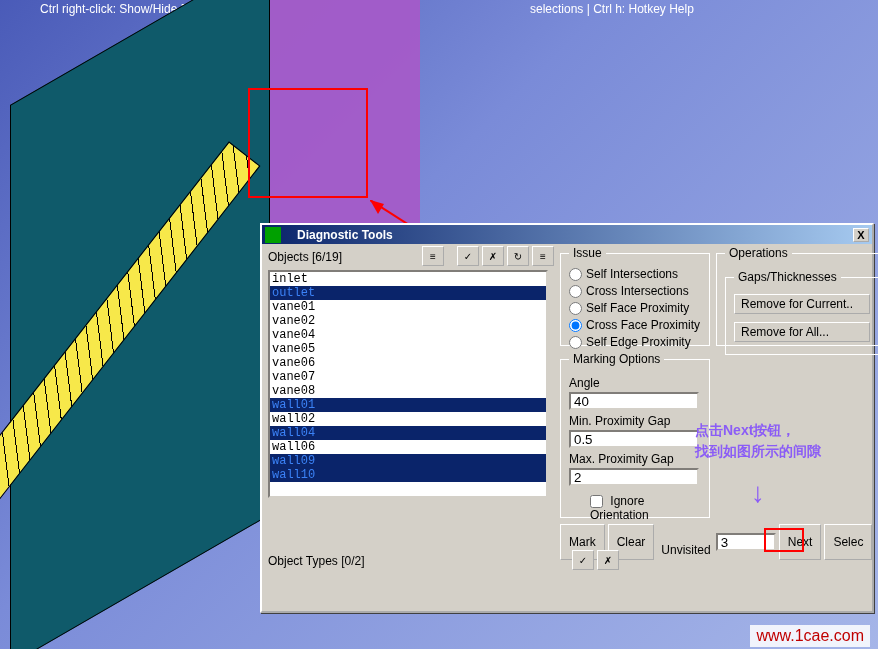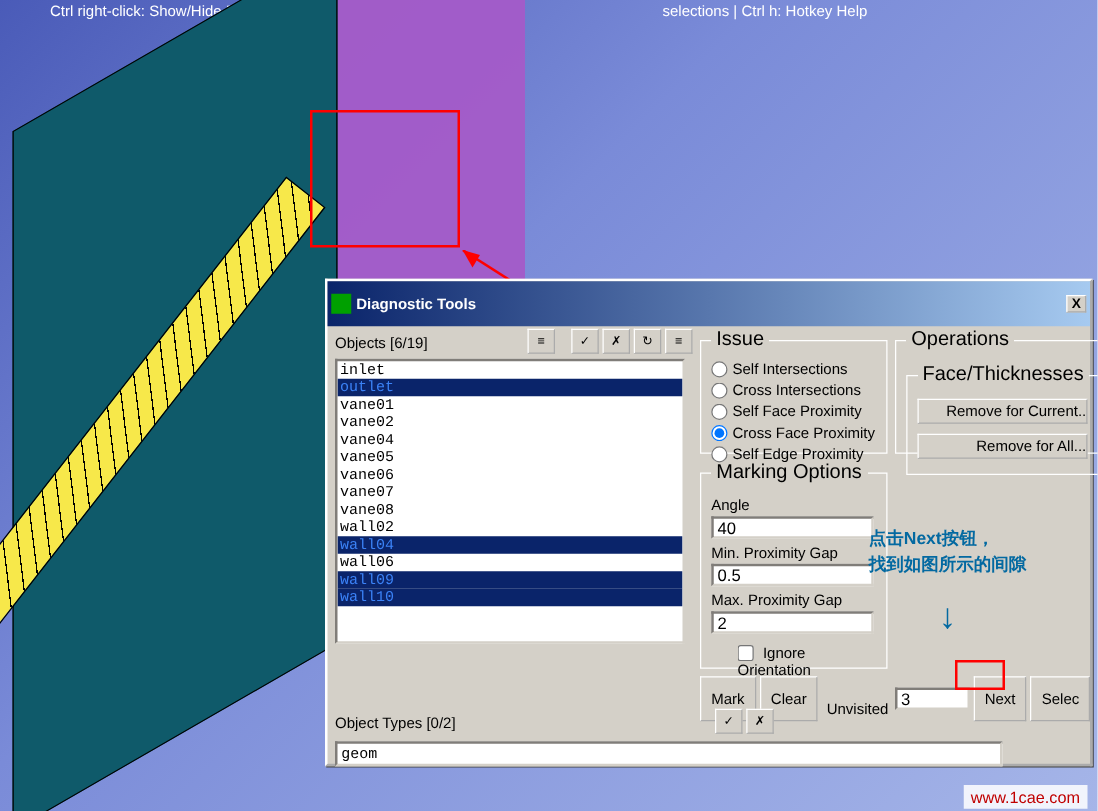--- a/index.html
+++ b/index.html
@@ -37,39 +37,39 @@
 }
 .red-box {
   position: absolute; left: 248px; top: 88px; width: 120px; height: 110px;
   border: 2px solid #f00;
 }
 .red-arrow {
   position: absolute; left: 370px; top: 200px; width: 420px; height: 350px;
   pointer-events: none;
 }
 .annotation {
-  position: absolute; left: 695px; top: 420px; color: #0369a1;
+  position: absolute; left: 695px; top: 420px; color: #8b5cf6;
   font-size: 14px; font-weight: bold; line-height: 1.5;
 }
 .annotation .down-arrow { text-align: center; font-size: 28px; margin-top: 10px; }
 .next-highlight {
   position: absolute; left: 764px; top: 528px; width: 40px; height: 24px;
   border: 2px solid #f00;
 }
 
 
 .dialog {
   position: absolute; left: 260px; top: 223px; width: 614px; height: 390px;
   background: #d4d0c8; border: 2px outset #fff;
   box-shadow: 1px 1px 0 #404040;
 }
 .titlebar {
   background: linear-gradient(to right, #0a246a, #a6caf0);
-  color: #fff; height: 36px; display: flex; align-items: center;
-  padding: 0 3px; font-weight: bold; font-size: 12px;
+  color: #fff; height: 19px; display: flex; align-items: center;
+  padding: 0 3px; font-weight: bold; font-size: 12px; gap: 12px;
 }
 .titlebar .icon {
   width: 16px; height: 16px; background: #00a000; margin-right: 4px;
   display: inline-block;
 }
 .titlebar .spacer { flex: 1; }
 .titlebar .close {
   width: 16px; height: 14px; background: #d4d0c8; color: #000;
   border: 1px outset #fff; font-family: sans-serif;
   display: flex; align-items: center; justify-content: center;
@@ -94,31 +94,31 @@
   font-family: "Courier New", monospace; font-size: 12px;
 }
 .listbox .row { height: 14px; padding: 0 2px; line-height: 14px; cursor: pointer; }
 .listbox .row.sel { background: #0a246a; color: #3b82f6; }
 
 fieldset {
   border: 1px solid #808080; border-top-color: #fff; border-left-color: #fff;
   border: 1px groove #fff;
   padding: 6px 8px 8px 8px;
 }
-legend { padding: 0 4px; font-size: 16px; }
+legend { padding: 0 4px; font-size: 12px; }
 
 .issue-box { position: absolute; left: 298px; top: 2px; width: 150px; height: 100px; }
 .issue-box label { display: block; height: 17px; line-height: 17px; cursor: pointer; }
 .issue-box input { margin-right: 4px; vertical-align: middle; }
 
 .ops-box { position: absolute; left: 454px; top: 2px; width: 152px; height: 100px; }
 .ops-box .sub { margin-top: 4px; }
 .ops-box button {
   width: 136px; height: 20px; margin: 4px 0; background: #d4d0c8;
-  border: 1px outset #fff; text-align: right; padding-left: 6px; cursor: pointer;
+  border: 1px outset #fff; text-align: left; padding-left: 6px; cursor: pointer;
   font-family: inherit; font-size: 12px;
 }
 
 .marking-box { position: absolute; left: 298px; top: 108px; width: 150px; height: 166px; }
 .marking-box .field-label { margin-top: 4px; }
 .marking-box input[type=text] {
   width: 130px; height: 18px; border: 2px inset #d4d0c8;
   background: #fff; font-family: inherit; padding-left: 3px; margin-top: 2px;
 }
 .marking-box .chk { margin-top: 8px; margin-left: 21px; }
@@ -146,21 +146,21 @@
 .watermark {
   position: absolute; left: 300px; top: 310px; font-size: 32px;
   color: rgba(100,100,120,0.35); font-weight: bold; letter-spacing: 4px;
   font-family: sans-serif; pointer-events: none;
 }
 .footer {
   position: absolute; right: 8px; bottom: 2px; text-align: right;
   background: rgba(255,255,255,0.85); padding: 2px 6px;
 }
 .footer .cn { color: #2040c0; font-size: 20px; font-style: italic; font-weight: bold; }
-.footer .url { color: #c00000; font-size: 13px; }
+.footer .url { color: #c00000; font-size: 16px; }
 </style>
 </head>
 <body>
 
 <div class="hint-bar">Ctrl right-click: Show/Hide Edges | Ctrl right</div>
 <div class="hint-bar2">selections | Ctrl h: Hotkey Help</div>
 
 <div class="geom">
   <div class="face2"></div>
   <div class="block"></div>
@@ -197,20 +197,21 @@
     <div class="listbox" id="objlist">
         <div class="row">inlet</div>
         <div class="row sel">outlet</div>
         <div class="row">vane01</div>
         <div class="row">vane02</div>
         <div class="row">vane04</div>
         <div class="row">vane05</div>
         <div class="row">vane06</div>
         <div class="row">vane07</div>
         <div class="row">vane08</div>
+        <div class="row sel">wall01</div>
         <div class="row">wall02</div>
         <div class="row sel">wall04</div>
         <div class="row">wall06</div>
         <div class="row sel">wall09</div>
         <div class="row sel">wall10</div>
       </div>
 
     <fieldset class="issue-box">
       <legend>Issue</legend>
       <div id="issue-opts">
@@ -218,21 +219,21 @@
           <label><input type="radio" name="issue" style=""><span>Cross Intersections</span></label>
           <label><input type="radio" name="issue" style=""><span>Self Face Proximity</span></label>
           <label><input type="radio" name="issue" checked="" style=""><span>Cross Face Proximity</span></label>
           <label><input type="radio" name="issue" style=""><span>Self Edge Proximity</span></label>
         </div>
     </fieldset>
 
     <fieldset class="ops-box">
       <legend>Operations</legend>
       <fieldset class="sub">
-        <legend>Face/Thicknesses</legend>
+        <legend>Gaps/Thicknesses</legend>
         <button>Remove for Current..</button>
         <button>Remove for All...</button>
       </fieldset>
     </fieldset>
 
     <fieldset class="marking-box">
       <legend>Marking Options</legend>
       <div class="field-label">Angle</div>
       <input type="text" value="40" style="">
       <div class="field-label">Min. Proximity Gap</div>
@@ -252,21 +253,20 @@
       <input type="text" value="3" style="">
       <button>Next</button>
       <button>Selec</button>
     </div>
 
     <div class="types-label">Object Types [0/2]</div>
     <div class="types-btns">
       <div class="mini-btn">✓</div>
       <div class="mini-btn">✗</div>
     </div>
-    <div class="types-field">geom</div>
   </div>
 </div>
 
 <div class="annotation">
   <div>点击Next按钮，</div>
   <div>找到如图所示的间隙</div>
   <div class="down-arrow">↓</div>
 </div>
 <div class="next-highlight"></div>
 

